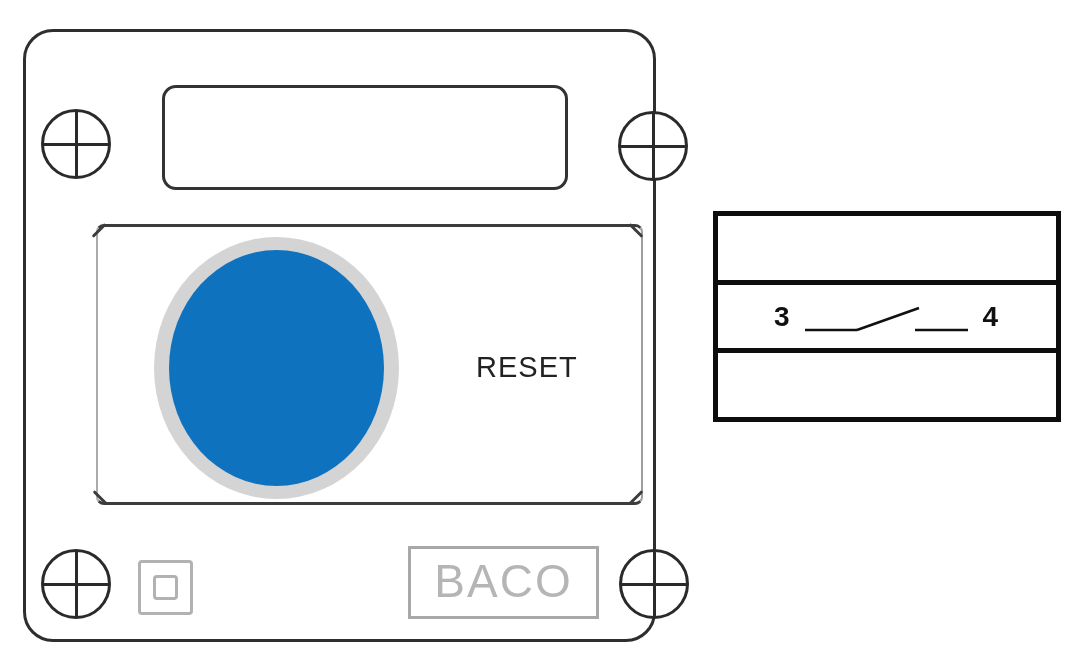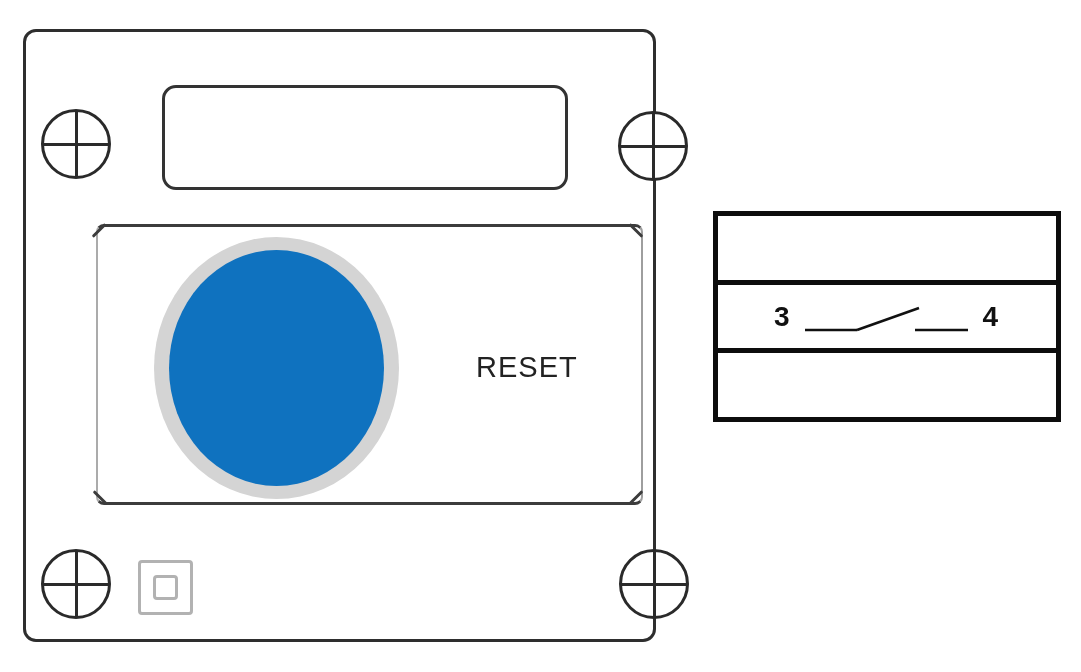--- a/index.html
+++ b/index.html
@@ -13,21 +13,21 @@
     background: #ffffff;
     overflow: hidden;
   }
 
   
   .enclosure {
     position: absolute;
     left: 23px; top: 29px;
     width: 633px; height: 613px;
     border: 3px solid #2e2e2e;
-    border-radius: 13px;
+    border-radius: 30px;
     background: #ffffff;
   }
 
   .label-window {
     position: absolute;
     left: 136px; top: 53px;
     width: 406px; height: 105px;
     border: 3px solid #333333;
     border-radius: 14px;
     background: #ffffff;
@@ -207,20 +207,23 @@
     </div>
     <div class="screw screw-br">
       <div class="screw-slot-h"></div>
       <div class="screw-slot-v"></div>
     </div>
 
     <div class="double-insulation">
       <div class="inner-square"></div>
     </div>
 
+    <div class="brand-box">
+      <span class="brand-text">BACO</span>
+    </div>
 
   </div>
 
   <div class="contact-table">
     <div class="contact-row-empty-top"></div>
     <div class="contact-row-symbol">
       <span class="terminal-number terminal-left">3</span>
       <svg class="switch-svg" width="168" height="46" viewBox="0 0 168 46">
         <line x1="2" y1="36" x2="54" y2="36" stroke="#111111" stroke-width="2.6"></line>
         <line x1="54" y1="36" x2="116" y2="14" stroke="#111111" stroke-width="2.6"></line>

